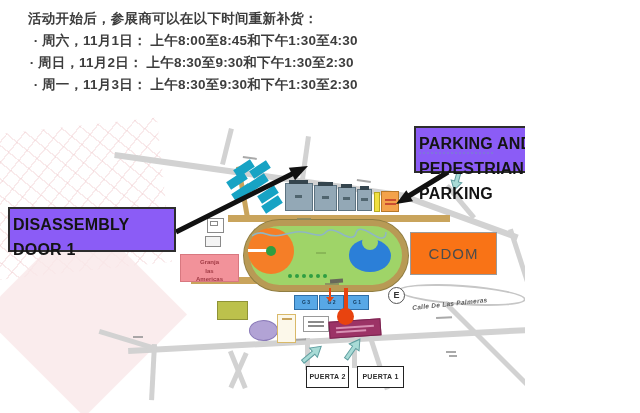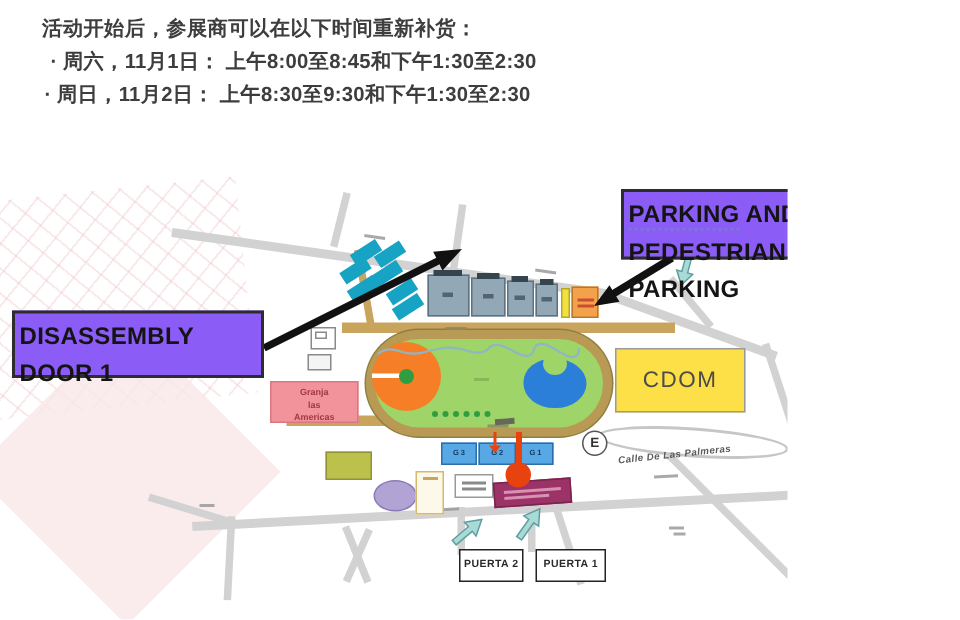--- a/index.html
+++ b/index.html
@@ -71,38 +71,41 @@
         transform:rotate(4deg);z-index:2;box-sizing:border-box;}
   .ebadge{left:388px;top:287px;width:17px;height:17px;background:#fff;border:1.5px solid #555;border-radius:50%;
           z-index:3;box-sizing:border-box;text-align:center;font-size:9px;font-weight:700;color:#333;line-height:14px;}
   .street{left:412px;top:300px;transform:rotate(-6deg);font-size:6.5px;font-style:italic;font-weight:700;
           color:#5a5a5a;z-index:3;white-space:nowrap;letter-spacing:.3px;}
 
   
   .callout{background:#8b5cf6;border:2px solid #2d2d2d;z-index:7;box-sizing:border-box;
            font-size:16px;font-weight:700;color:#141414;line-height:1.55;padding:4px 3px;letter-spacing:.2px;}
   .squig{border-bottom:2px dotted #7f74dc;}
-  .cdom{left:410px;top:232px;width:87px;height:43px;background:#fde047;border:1px solid #9a9a9a;z-index:3;
+  .cdom{left:410px;top:232px;width:87px;height:43px;background:#f97316;border:1px solid #9a9a9a;z-index:3;
         box-sizing:border-box;text-align:center;line-height:41px;font-size:15px;color:#4c4c4c;letter-spacing:1px;}
   .puerta{background:#fff;border:1.5px solid #222;z-index:6;box-sizing:border-box;text-align:center;
           font-size:7px;font-weight:700;color:#2a2a2a;line-height:19px;letter-spacing:.3px;}
   .arrow-svg{z-index:6;overflow:visible;}
   .cyan-arrow{z-index:5;overflow:visible;}
 </style>
 </head>
 <body>
 
 <div id="screen">
 
   <div class="abs notice-title">活动开始后，参展商可以在以下时间重新补货：</div>
   <div class="abs notice-item" style="left:30px;top:32px;">
-    <span class="bullet">·</span><span>周六，11月1日： 上午8:00至8:45和下午1:30至2:30</span>
+    <span class="bullet">·</span><span>周六，11月1日： 上午8:00至8:45和下午1:30至4:30</span>
   </div>
   <div class="abs notice-item" style="left:26px;top:54px;">
     <span class="bullet">·</span><span>周日，11月2日： 上午8:30至9:30和下午1:30至2:30</span>
+  </div>
+  <div class="abs notice-item" style="left:30px;top:76px;">
+    <span class="bullet">·</span><span>周一，11月3日： 上午8:30至9:30和下午1:30至2:30</span>
   </div>
 
   <div class="abs wm-hatch"></div>
   <div class="abs wm-solid"></div>
 
   <div class="abs road" style="left:115px;top:152px;width:300px;height:6px;transform:rotate(8deg);"></div>
   <div class="abs road" style="left:404px;top:193px;width:122px;height:6px;transform:rotate(20deg);"></div>
   <div class="abs road" style="left:508px;top:230px;width:5px;height:60px;transform:rotate(-18deg);"></div>
   <div class="abs road" style="left:449px;top:184px;width:42px;height:5px;transform:rotate(50deg);"></div>
   <div class="abs road" style="left:229px;top:128px;width:5px;height:37px;transform:rotate(14deg);"></div>

